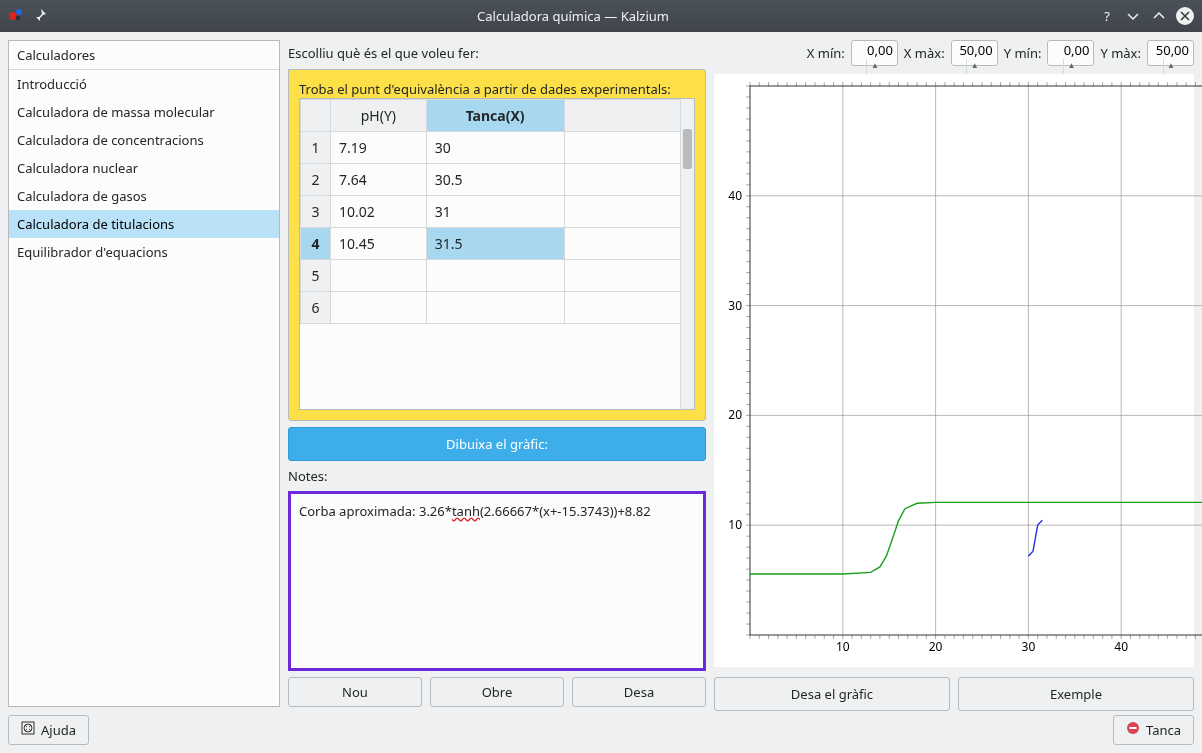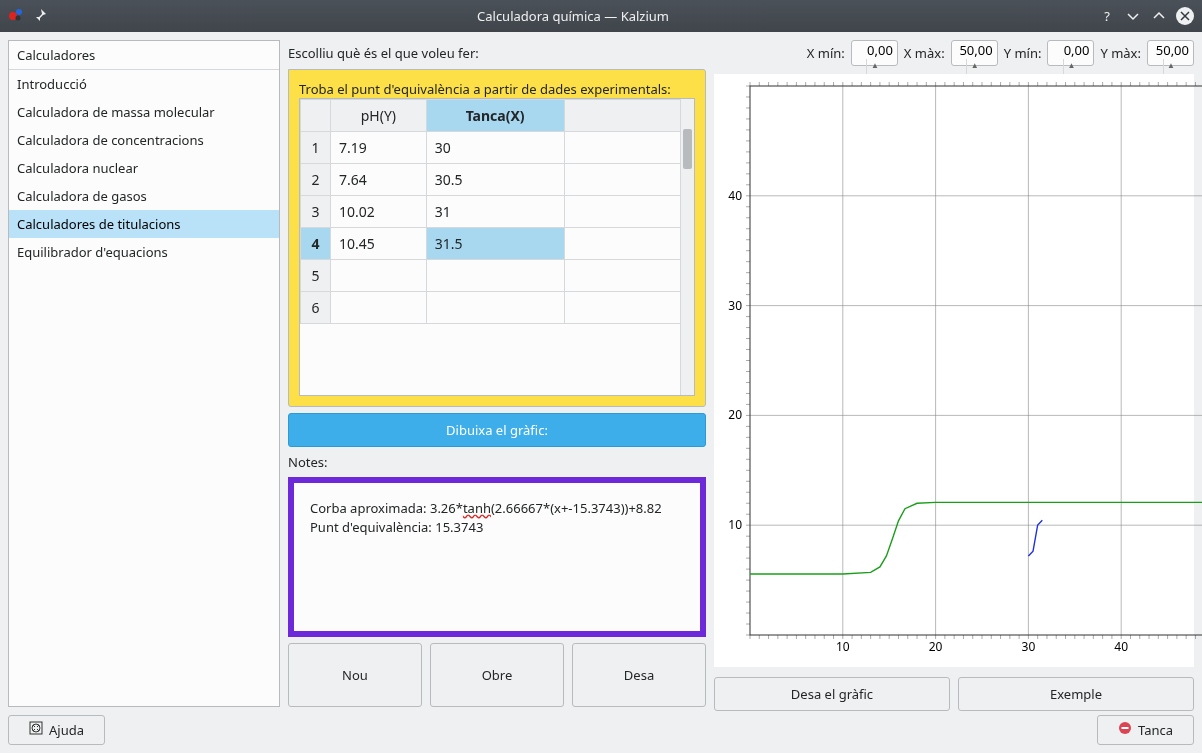--- a/index.html
+++ b/index.html
@@ -10,21 +10,21 @@
 .titlebar .ti-left { display: flex; align-items: center; gap: 6px; }
 .titlebar .title { flex: 1; text-align: center; font-size: 13px; }
 .titlebar .ti-right { display: flex; align-items: center; gap: 8px; }
 .titlebar .win-btn { width: 18px; height: 18px; display: flex; align-items: center; justify-content: center; cursor: pointer; color: #eff0f1; }
 .titlebar .close-circle { width: 18px; height: 18px; border-radius: 50%; background: #eff0f1; color: #33393f; display: flex; align-items: center; justify-content: center; font-weight: bold; }
 
 
 .content { position: absolute; top: 32px; left: 0; right: 0; bottom: 0; padding: 8px; display: flex; flex-direction: column; }
 .upper { flex: 1; display: flex; gap: 8px; min-height: 0; }
 .footer { display: flex; justify-content: space-between; margin-top: 8px; align-items: center;}
-.pushbutton { background: #eff0f1; border: 1px solid #b8bbbd; border-radius: 3px; padding: 5px 20px; cursor: pointer; font-size: 13px; display: inline-flex; align-items: center; gap: 6px;}
+.pushbutton { background: #eff0f1; border: 1px solid #b8bbbd; border-radius: 3px; padding: 5px 12px; cursor: pointer; font-size: 13px; display: inline-flex; align-items: center; gap: 6px;}
 
 
 .sidebar { width: 272px; border: 1px solid #b8bbbd; background: #fcfcfc; display: flex; flex-direction: column; }
 .side-head { padding: 5px 8px; border-bottom: 1px solid #d6d9dc; font-size: 13px; }
 .side-list { flex: 1; overflow: auto; }
 .side-item { padding: 5px 8px; cursor: pointer; }
 .side-item.selected { background: #3daee9; color: #000; background: #bbe3f7;}
 .side-item.selected { background: #b9e1f8; }
 
 
@@ -53,25 +53,25 @@
 th { background: #eff0f1; text-align: center; }
 .rowhead { background: #eff0f1; text-align: center; width: 30px; font-weight: normal;}
 th.selcol { background: #a8d8f0; font-weight: bold;}
 td.selcell { background: #a8d8f0; }
 th.selrow { background: #a8d8f0; font-weight: bold;}
 .vsb { position: absolute; right: 0; top: 0; bottom: 0; width: 14px; background: #eff0f1; border-left: 1px solid #d6d9dc; }
 .vsb .thumb { position: absolute; left: 2px; right: 2px; top: 30px; height: 40px; background: #b8bbbd; border-radius: 2px; }
 
 .primbtn { background: #3daee9; color: #fff; border: 1px solid #2a9bd6; border-radius: 3px; padding: 7px; text-align: center; cursor: pointer; font-size: 13px;}
 
-.notesbox { border: 6px solid #6d28d9; background: #fcfcfc; padding: 16px; height: 160px; font-size: 13px; line-height: 1.45;}
+.notesbox { border: 3px solid #6d28d9; background: #fcfcfc; padding: 8px; height: 180px; font-size: 13px; line-height: 1.45;}
 .notesbox .tanh { text-decoration: underline; text-decoration-color: #d22; text-decoration-style: wavy; }
 
 .btnrow { display: flex; gap: 8px; }
-.btnrow .pushbutton { flex: 1; justify-content: center; padding: 22px;}
+.btnrow .pushbutton { flex: 1; justify-content: center; padding: 5px;}
 
 
 .chartcol { flex: 1; display: flex; flex-direction: column; min-width: 0;}
 .chart { flex: 1; background: #fff; position: relative; margin: 4px 0;}
 .chartcol .btnrow-chart { display: flex; gap: 8px; margin-top: 6px;}
 .chartcol .btnrow-chart .pushbutton { flex: 1; justify-content: center; padding: 7px;}
 
 
 .icon-svg { width: 16px; height: 16px; }
 </style>
@@ -118,21 +118,21 @@
   <div class="upper">
 
     <div class="sidebar">
       <div class="side-head">Calculadores</div>
       <div class="side-list" id="side-list">
           <div class="side-item">Introducció</div>
           <div class="side-item">Calculadora de massa molecular</div>
           <div class="side-item">Calculadora de concentracions</div>
           <div class="side-item">Calculadora nuclear</div>
           <div class="side-item">Calculadora de gasos</div>
-          <div class="side-item selected">Calculadores de titulacions</div>
+          <div class="side-item selected">Calculadora de titulacions</div>
           <div class="side-item">Equilibrador d'equacions</div>
         </div>
     </div>
 
     <div class="right">
       <div class="topbar">
         <div class="prompt">Escolliu què és el que voleu fer:</div>
         <span class="axlabel">X mín:</span>
         <span class="spin">
             <input value="0,00" style="">
@@ -222,21 +222,20 @@
               </table>
               <div class="vsb">
                   <div class="thumb"></div>
                 </div>
             </div>
           </div>
           <div class="primbtn">Dibuixa el gràfic:</div>
           <div>Notes:</div>
           <div class="notesbox">
             <div><span>Corba aproximada: 3.26*</span><span class="tanh">tanh</span><span>(2.66667*(x+-15.3743))+8.82</span></div>
-            <div>Punt d'equivalència: 15.3743</div>
           </div>
           <div class="btnrow">
             <div class="pushbutton">Nou</div>
             <div class="pushbutton">Obre</div>
             <div class="pushbutton">Desa</div>
           </div>
         </div>
 
         <div class="chartcol">
           <div class="chart" id="chart"><svg width="512" height="589">

